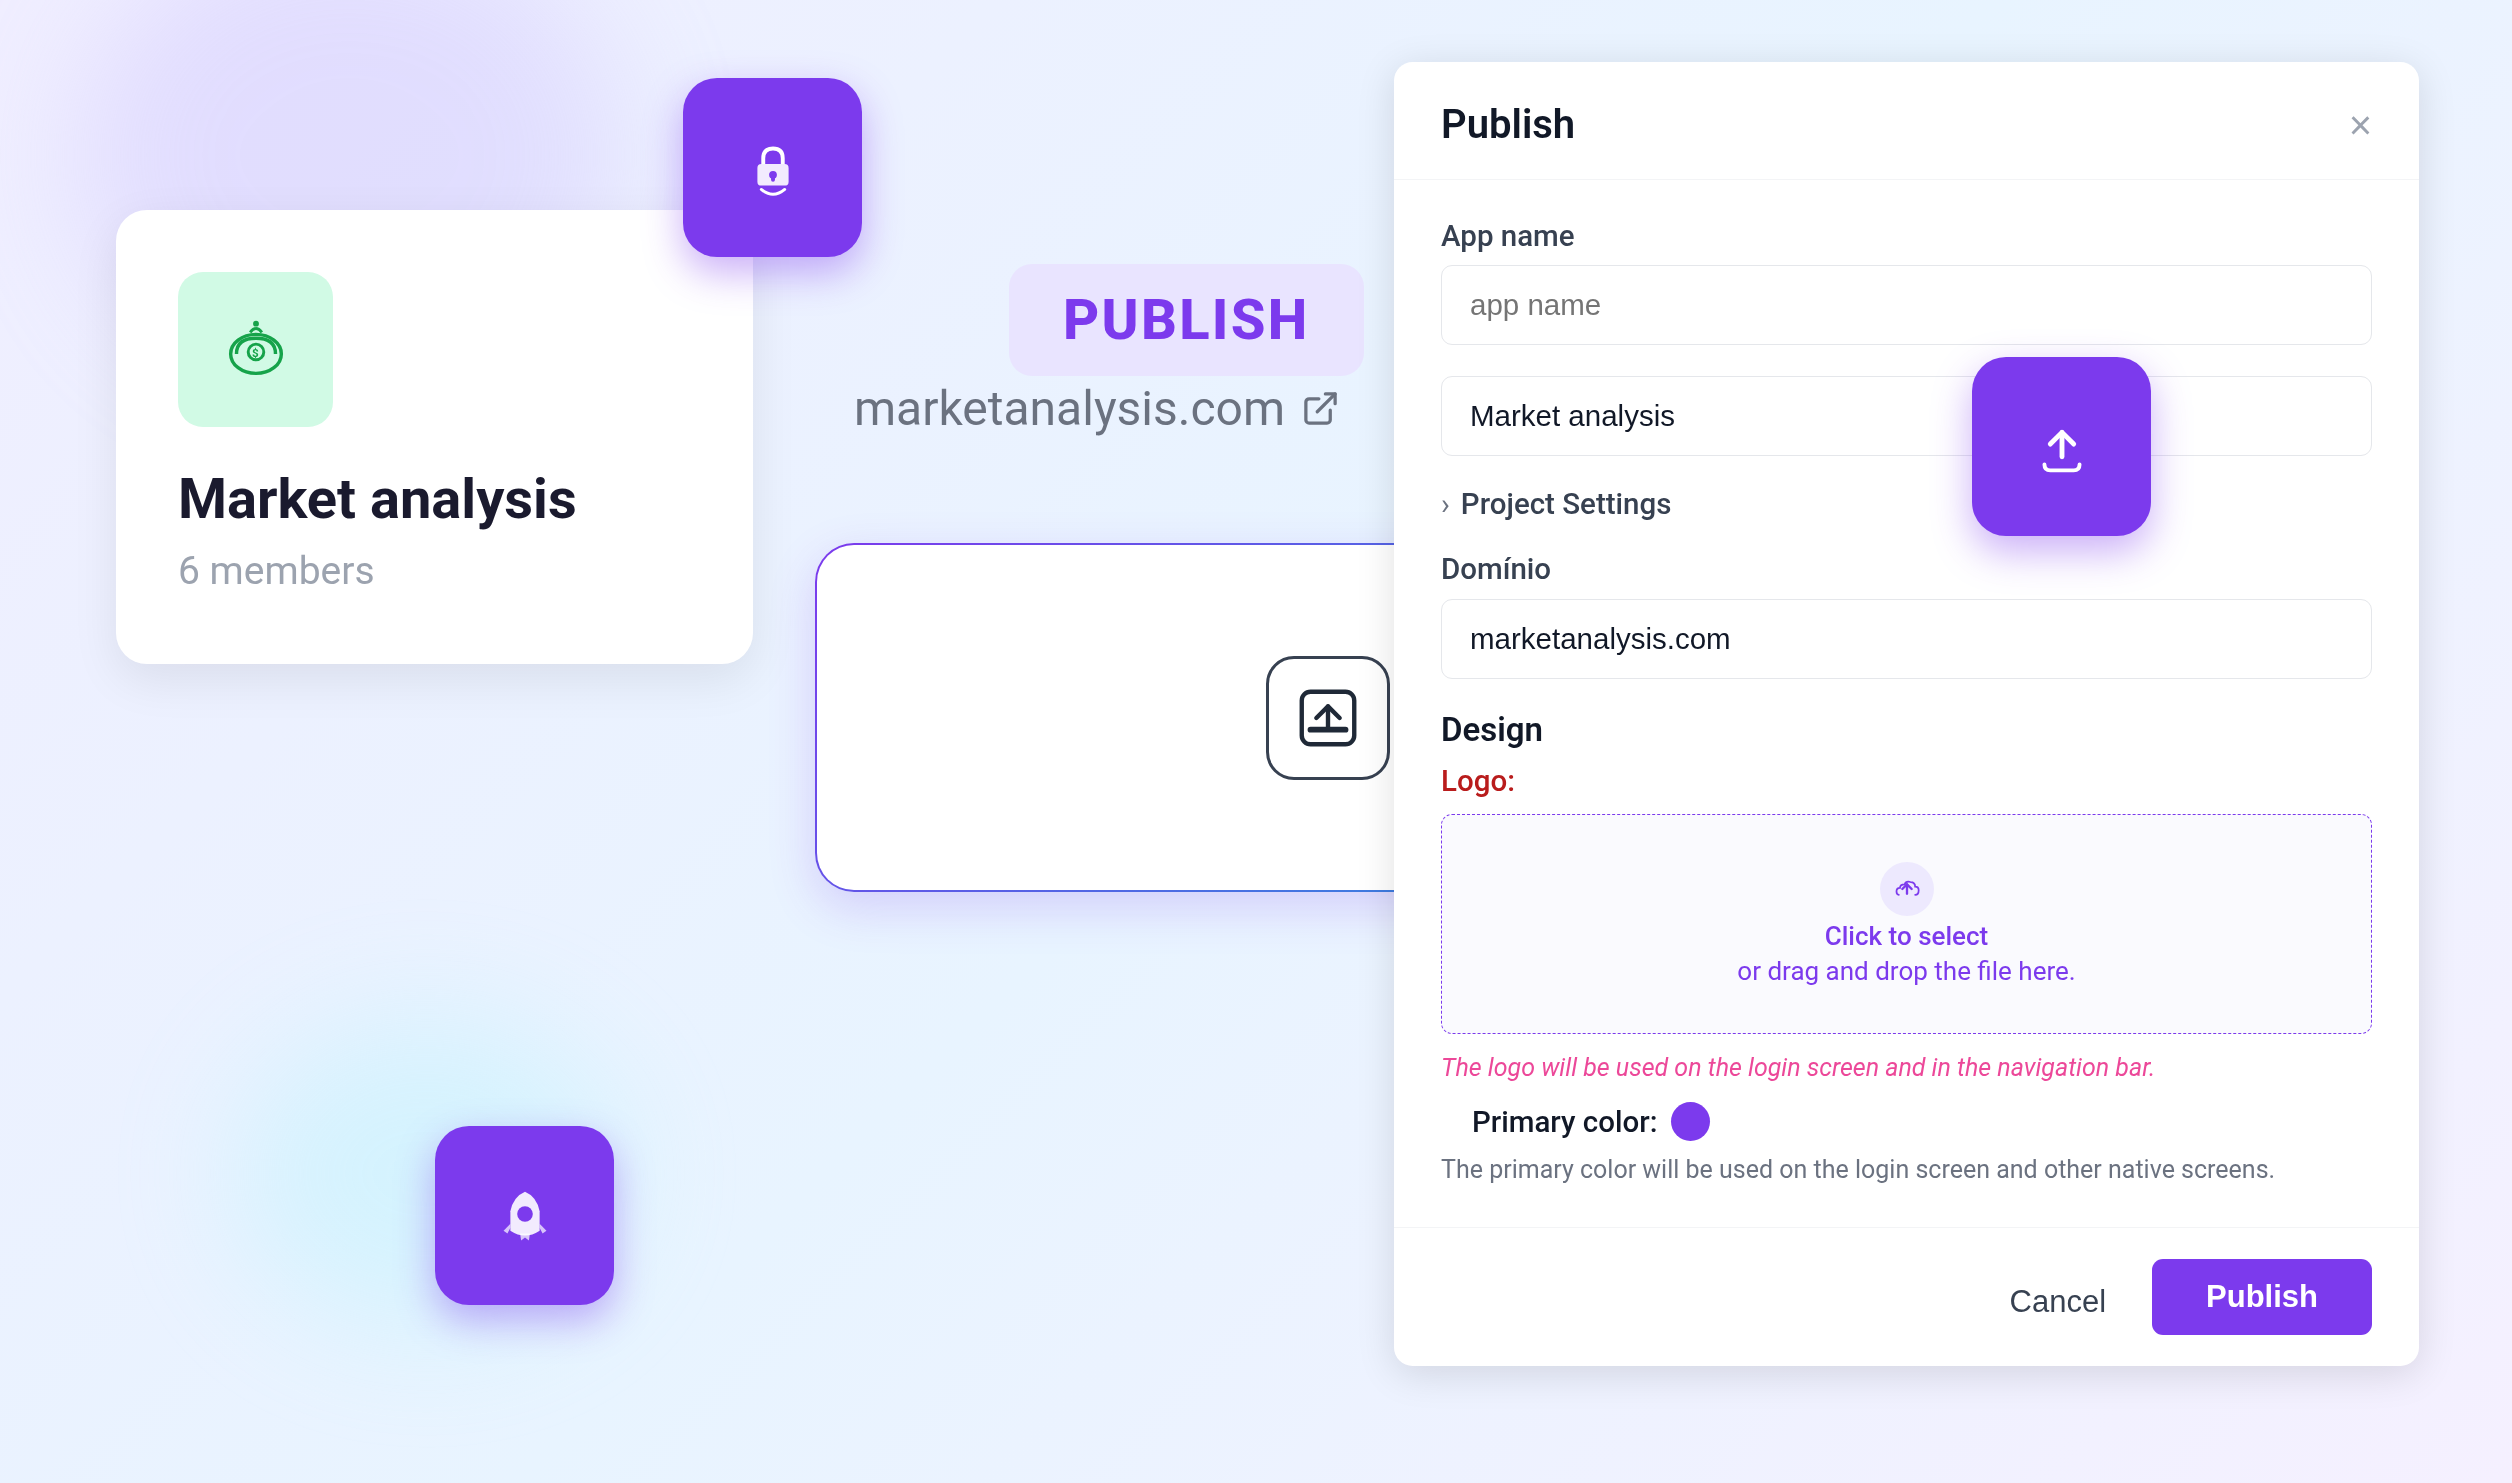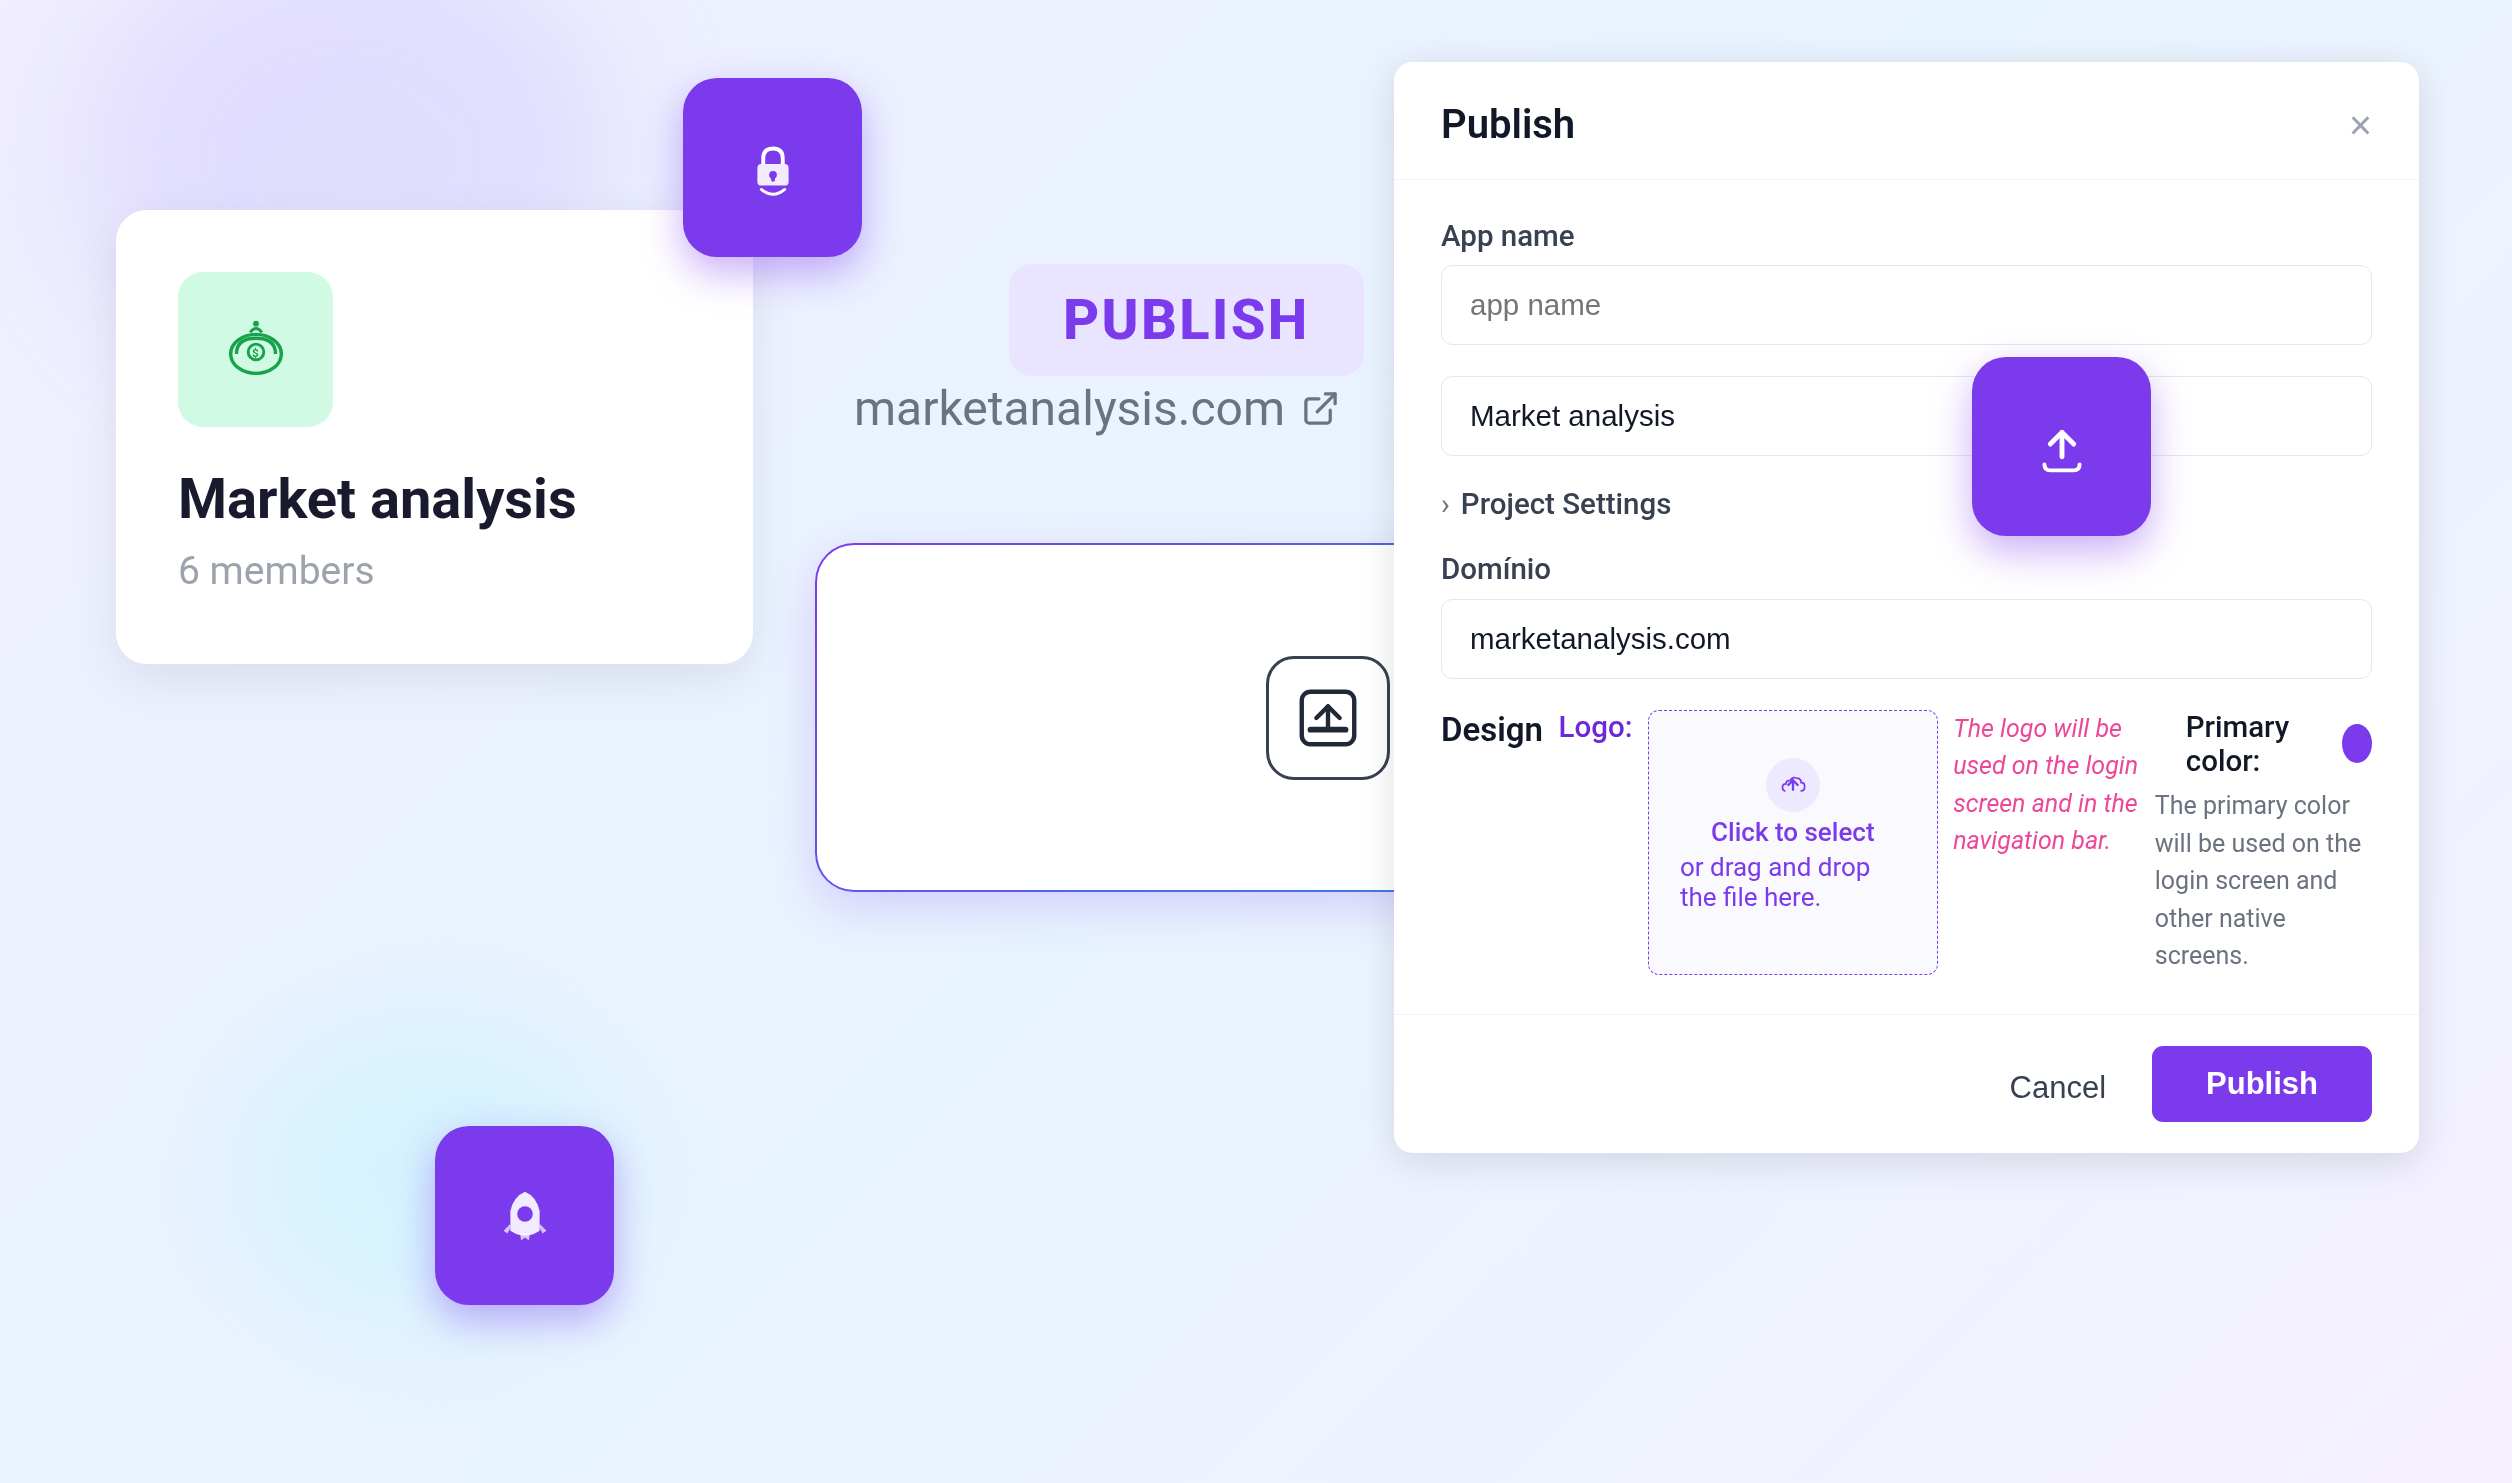--- a/index.html
+++ b/index.html
@@ -261,33 +261,33 @@
       font-weight: 500;
     }
 
     .chevron-icon {
       font-size: 29.5px;
       color: #6b7280;
     }
 
     .design-section {
       display: flex;
-      flex-direction: row;
+      flex-direction: column;
       gap: 15.5px;
     }
 
     .design-label {
       font-size: 33px;
       font-weight: 600;
       color: #111827;
     }
 
     .logo-label {
       font-size: 29.5px;
-      color: #6d28d9;
+      color: #b91c1c;
       font-weight: 500;
     }
 
     .logo-upload-area {
       width: 100%;
       border: 1.6px dashed #7c3aed;
       border-radius: 11px;
       padding: 47px 31px;
       display: flex;
       flex-direction: column;

